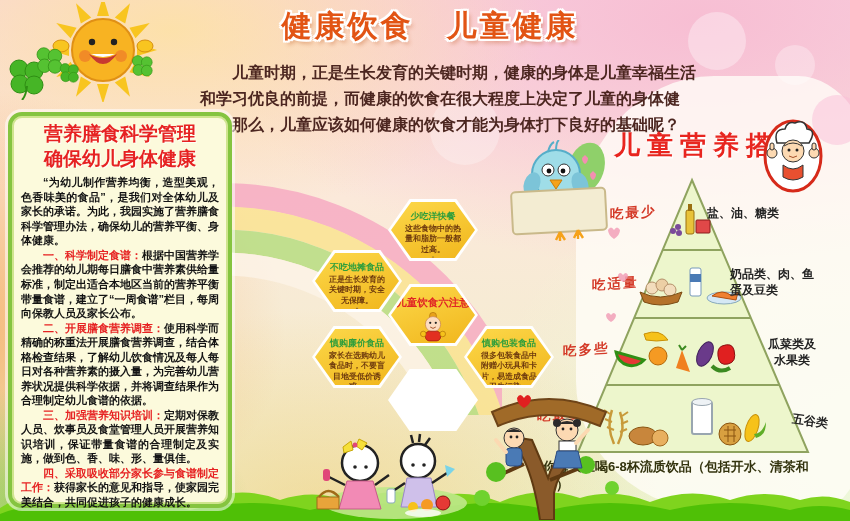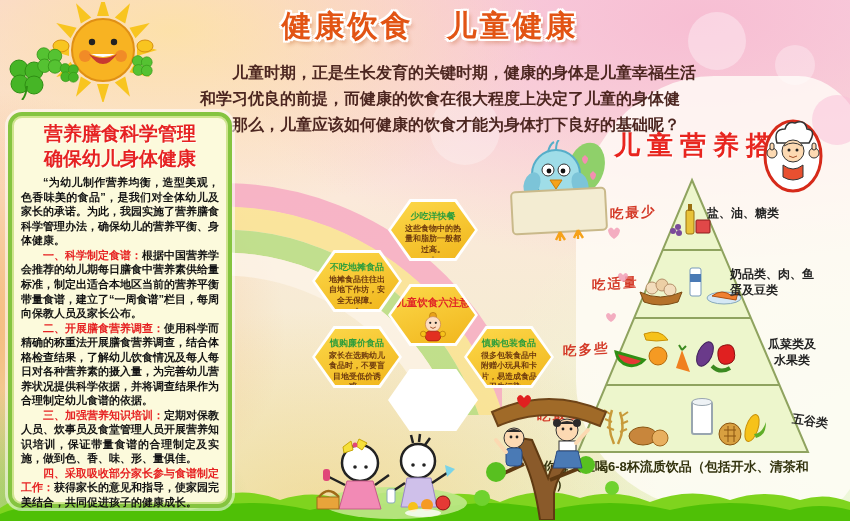--- a/index.html
+++ b/index.html
@@ -187,21 +187,21 @@
           <rect x="3" y="17" width="28" height="3" fill="#e8b23a"></rect>
           <path d="M4,20 h26 q1,4 -4,4 h-18 q-5,0 -4,-4 Z" fill="#d88f2e" stroke="#8a5410"></path>
         </svg>
       </div>
     </div>
 
     <div class="hex" style="left:2px;top:60px;">
       <div class="hx-outer"></div>
       <div class="hx-inner">
         <div class="hx-title">不吃地摊食品</div>
-        <div class="hx-text">地摊食品往往出自地下作坊，安全无保障。</div>
+        <div class="hx-text">正是生长发育的关键时期，安全无保障。</div>
         <svg class="hx-icon" width="36" height="24" viewBox="0 0 36 24">
           <rect x="14" y="1" width="10" height="6" rx="1" fill="#cfd8dc" stroke="#555"></rect>
           <line x1="19" y1="7" x2="19" y2="12" stroke="#555" stroke-width="1.5"></line>
           <ellipse cx="12" cy="15" rx="9" ry="3.5" fill="#8a5a2a" stroke="#5f3a12"></ellipse>
           <ellipse cx="26" cy="17" rx="8" ry="3" fill="#a06a32" stroke="#5f3a12"></ellipse>
           <rect x="4" y="18" width="28" height="3" rx="1.5" fill="#6e4418"></rect>
         </svg>
       </div>
     </div>
 

